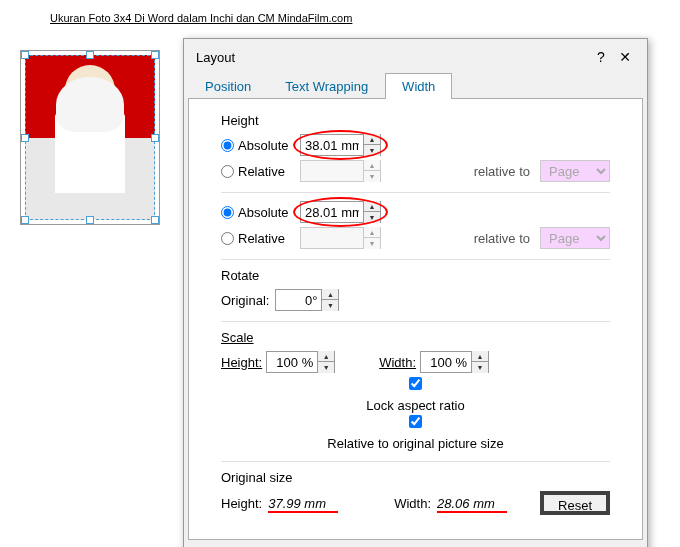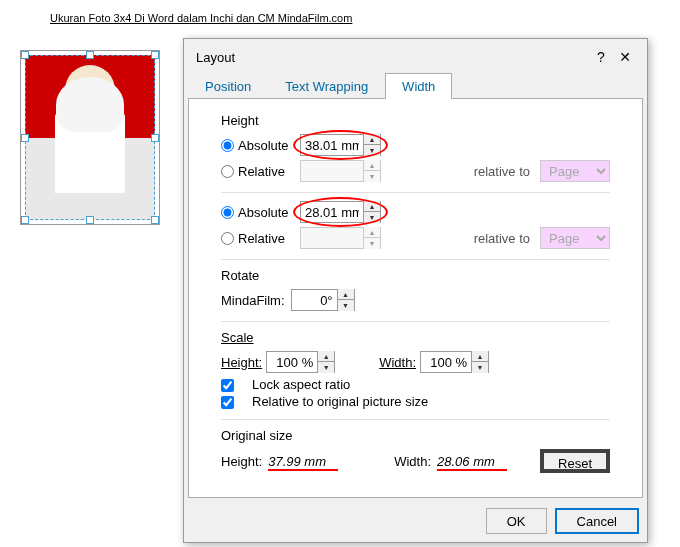--- a/index.html
+++ b/index.html
@@ -306,23 +306,24 @@
       font-size: 13px;
       min-width: 40px;
     }
 
     .scale-label.underline {
       text-decoration: underline;
     }
 
     .checkbox-row {
       display: flex;
-      align-items: flex-end;
-      gap: 18px;
+      align-items: center;
+      gap: 8px;
       margin-bottom: 2px;
+      flex-direction: column;
     }
 
     .checkbox-row input[type="checkbox"] {
       cursor: pointer;
     }
 
     
     .original-section {
       margin-bottom: 10px;
     }
@@ -503,21 +504,21 @@
           <option>Page</option>
         </select>
       </div>
     </div>
 
     <hr class="section-divider">
 
     <div class="rotate-section">
       <div class="section-label">Rotate</div>
       <div class="rotate-row">
-        <span>MindaFilm:</span>
+        <span>Original:</span>
         <div class="spinbox">
           <input type="text" style="width: 45px;" value="0°">
           <div class="spinbox-buttons">
             <button class="spinbox-btn">▲</button>
             <button class="spinbox-btn">▼</button>
           </div>
         </div>
       </div>
     </div>
 

